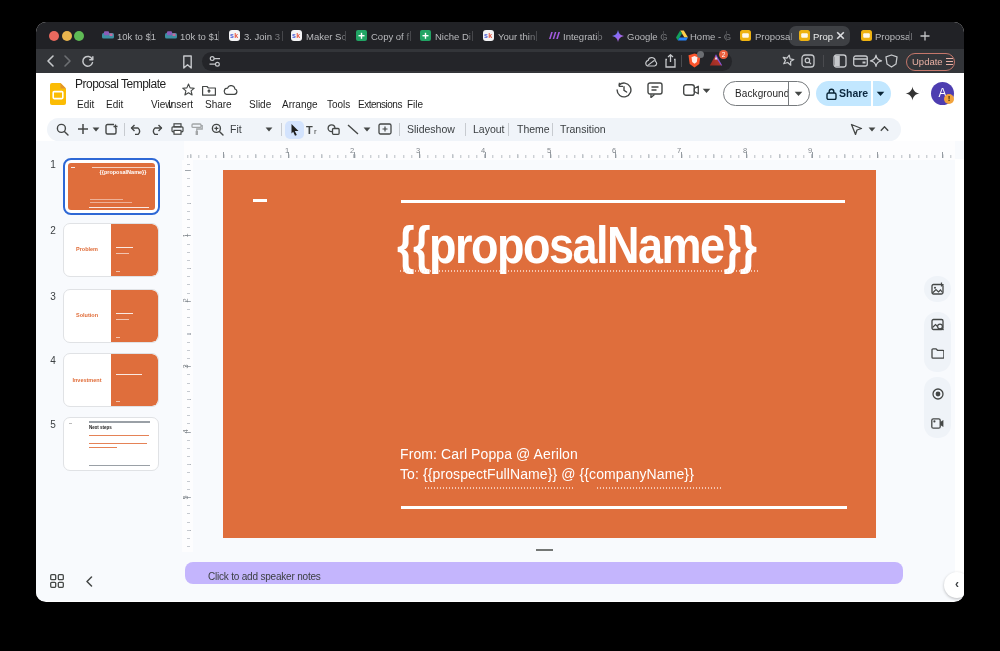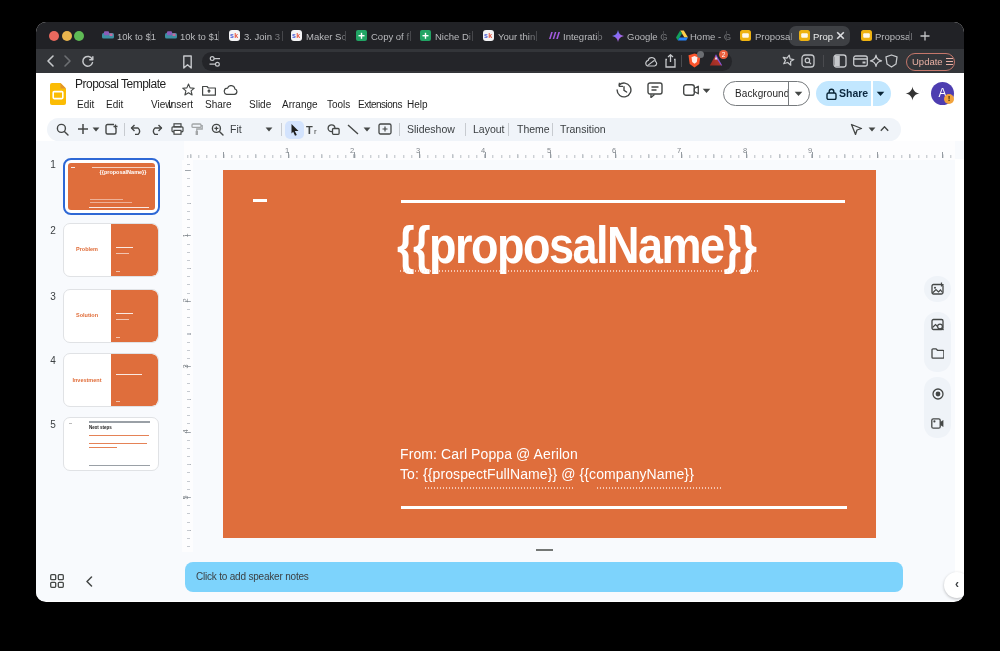--- a/index.html
+++ b/index.html
@@ -36,21 +36,21 @@
   .thumb { position:absolute; left:27px; width:96px; height:54px; background:#fff; border:1px solid #e0e2e5; border-radius:7px; overflow:hidden; }
   .thumbnum { position:absolute; width:18px; text-align:center; font-size:10px; color:#3c4043; }
   .orhalf { position:absolute; left:50%; top:0; right:0; bottom:0; background:#df6e3c; }
   .thlabel { position:absolute; left:0; top:22px; width:46px; text-align:center; font-size:5.5px; font-weight:bold; color:#e06c38; }
   .minitx { position:absolute; background:rgba(255,255,255,.85); height:1px; }
 
   .slide { position:absolute; left:187px; top:148px; width:653px; height:368px; background:#df6e3c; }
   .wline { position:absolute; background:#fff; height:2.5px; }
   .sqg { position:absolute; height:1.5px; background-image:repeating-linear-gradient(90deg, rgba(255,235,228,.7) 0 1px, rgba(255,255,255,0) 1px 3px); }
 
-  .notes { position:absolute; left:149px; top:540px; width:718px; height:30px; background:#7dd3fc; border-radius:8px; font-size:10px; letter-spacing:-0.2px; color:#3c4043; line-height:30px; padding-left:11px; }
+  .notes { position:absolute; left:149px; top:540px; width:718px; height:22px; background:#c4b5fd; border-radius:8px; font-size:10px; letter-spacing:-0.2px; color:#3c4043; line-height:30px; padding-left:23px; }
 
   .fpill { position:absolute; left:888px; width:27px; background:#eff3f8; border-radius:13px; }
   .circbtn { position:absolute; left:908px; top:550px; width:26px; height:26px; background:#fff; border-radius:50%; box-shadow:0 1px 3px rgba(0,0,0,.25); color:#3c4043; font-size:12px; font-weight:bold; text-align:center; line-height:25px; }
   .gic { position:absolute; }
 </style>
 </head>
 <body>
 <div class="win">
 
   <div class="tabs">
@@ -265,21 +265,21 @@
 
   <div class="mi" style="left:41px">Edit</div>
   <div class="mi" style="left:70px">Edit</div>
   <div class="mi" style="left:115px">View</div>
   <div class="mi" style="left:132px">Insert</div>
   <div class="mi" style="left:169px">Share</div>
   <div class="mi" style="left:213px">Slide</div>
   <div class="mi" style="left:246px">Arrange</div>
   <div class="mi" style="left:291px">Tools</div>
   <div class="mi" style="left:322px;letter-spacing:-0.5px">Extensions</div>
-  <div class="mi" style="left:371px">Help</div>
+  <div class="mi" style="left:371px">File</div>
 
   <svg class="abs" style="left:580px;top:60px" width="16" height="16">
       <path d="M3.1 3.1 A6.9 6.9 0 1 1 1.1 8" fill="none" stroke="#444746" stroke-width="1.4" stroke-linecap="round"></path>
       <path d="M3.4 0.8 L3.4 4.4 L7 4.4" fill="none" stroke="#444746" stroke-width="1.4" stroke-linejoin="round"></path>
       <path d="M8 4.8 V8.3 L10.6 10" stroke="#444746" stroke-width="1.4" fill="none" stroke-linecap="round"></path>
     </svg>
   <svg class="abs" style="left:611px;top:60px" width="16" height="16">
       <rect x="1" y="1" width="14" height="11" rx="2" fill="none" stroke="#444746" stroke-width="1.4"></rect>
       <path d="M4 12.5 L4 15.5 L7.5 12.5" fill="none" stroke="#444746" stroke-width="1.4" stroke-linejoin="round"></path>
       <path d="M4.5 5 H11.5 M4.5 8 H9.5" stroke="#444746" stroke-width="1.3"></path>

